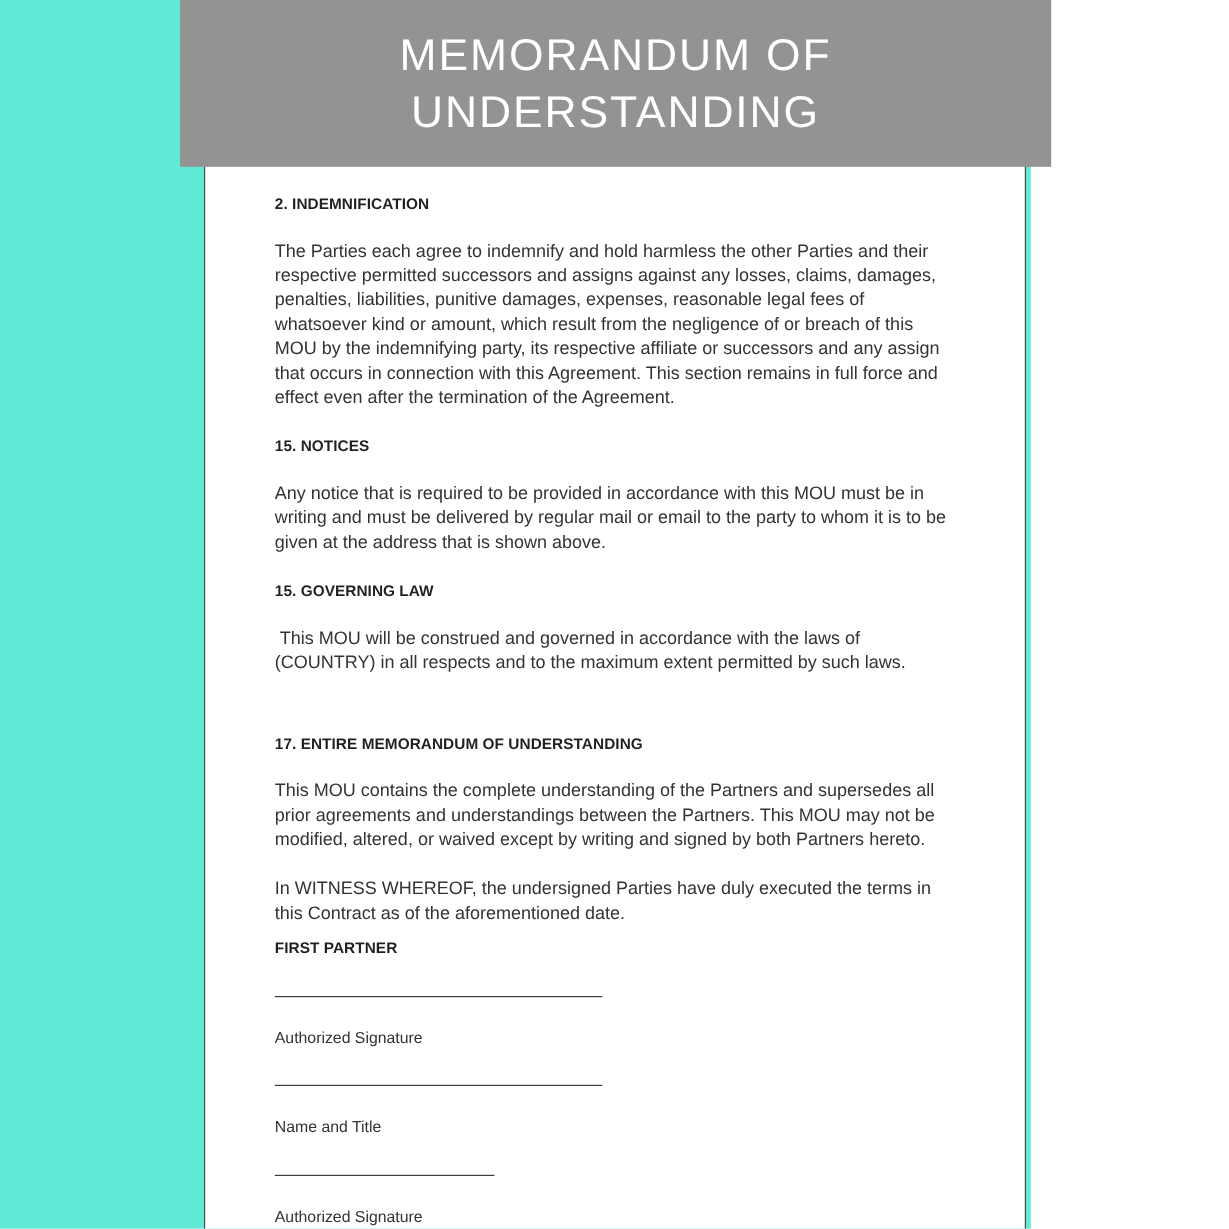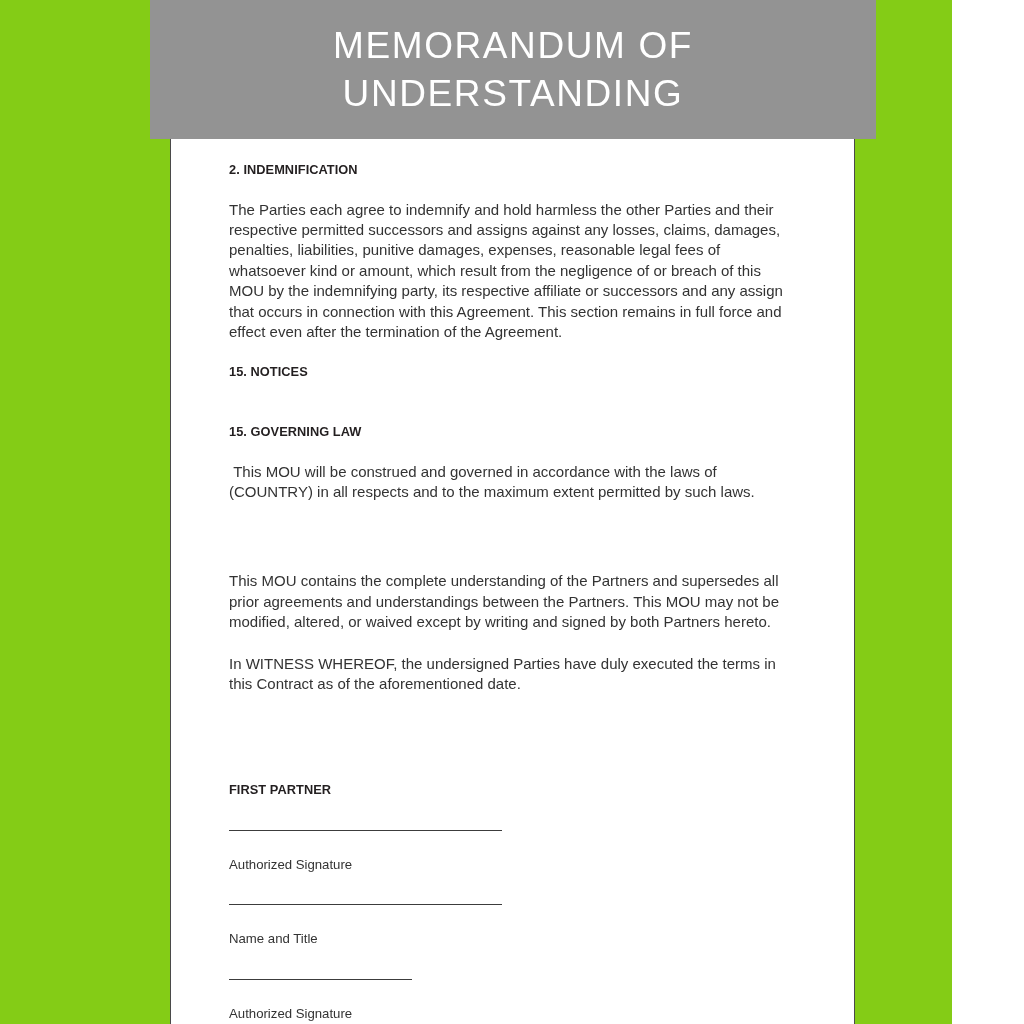--- a/index.html
+++ b/index.html
@@ -10,23 +10,23 @@
   body {
     width: 1024px;
     height: 1024px;
     overflow: hidden;
     font-family: "Liberation Sans", sans-serif;
     -webkit-font-smoothing: antialiased;
   }
 
   #canvas {
     position: relative;
-    width: 952px;
+    width: 859px;
     height: 1024px;
-    background: #84cc16;
+    background: #5eead4;
   }
 
   
   .page-sheet {
     position: absolute;
     left: 170px;
     top: 118px;
     width: 685px;
     height: 906px;
     background: #ffffff;
@@ -153,33 +153,35 @@
       <div class="section-heading">2. INDEMNIFICATION</div>
       <div class="gap-head-para"></div>
       <div class="section-para">The Parties each agree to indemnify and hold harmless the other Parties and their respective permitted successors and assigns against any losses, claims, damages, penalties, liabilities, punitive damages, expenses, reasonable legal fees of whatsoever kind or amount, which result from the negligence of or breach of this MOU by the indemnifying party, its respective affiliate or successors and any assign that occurs in connection with this Agreement. This section remains in full force and effect even after the termination of the Agreement.</div>
     </div>
 
     <div class="gap-para-head"></div>
 
     <div class="section">
       <div class="section-heading">15. NOTICES</div>
       <div class="gap-head-para"></div>
+      <div class="section-para">Any notice that is required to be provided in accordance with this MOU must be in writing and must be delivered by regular mail or email to the party to whom it is to be given at the address that is shown above.</div>
     </div>
 
     <div class="gap-para-head"></div>
 
     <div class="section">
       <div class="section-heading">15. GOVERNING LAW</div>
       <div class="gap-head-para"></div>
       <div class="section-para"> This MOU will be construed and governed in accordance with the laws of (COUNTRY) in all respects and to the maximum extent permitted by such laws.</div>
     </div>
 
     <div class="gap-section-lg"></div>
 
     <div class="section">
+      <div class="section-heading">17. ENTIRE MEMORANDUM OF UNDERSTANDING</div>
       <div class="gap-head-para"></div>
       <div class="section-para">This MOU contains the complete understanding of the Partners and supersedes all prior agreements and understandings between the Partners. This MOU may not be modified, altered, or waived except by writing and signed by both Partners hereto.</div>
       <div class="gap-para-para"></div>
       <div class="section-para">In WITNESS WHEREOF, the undersigned Parties have duly executed the terms in this Contract as of the aforementioned date.</div>
     </div>
 
   </div>
 
   <div class="signature-area">
     <div class="sig-row">

